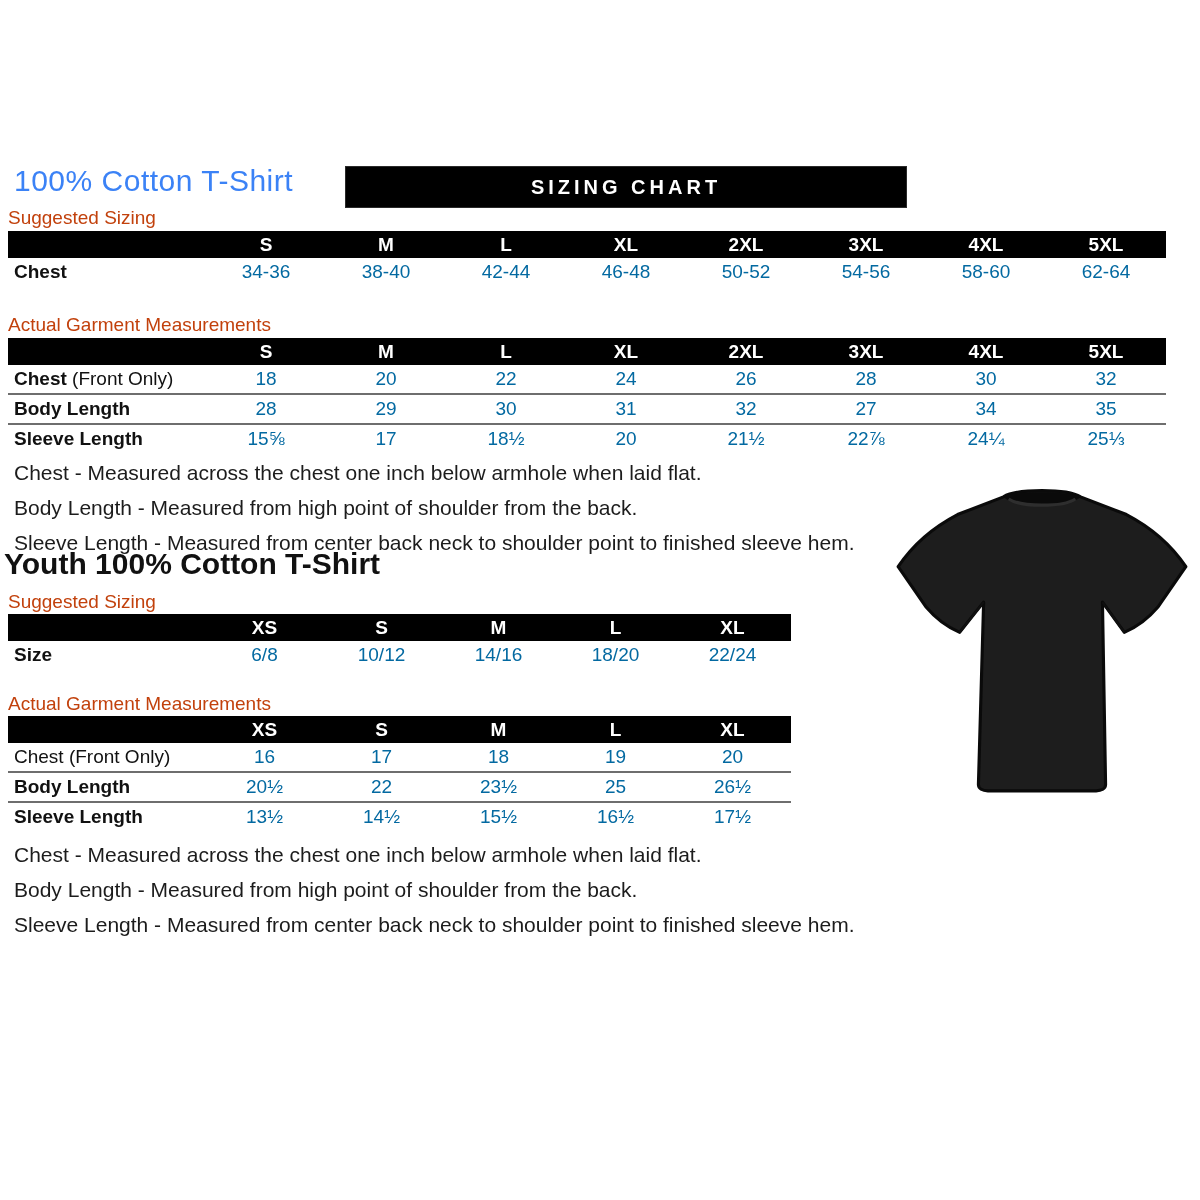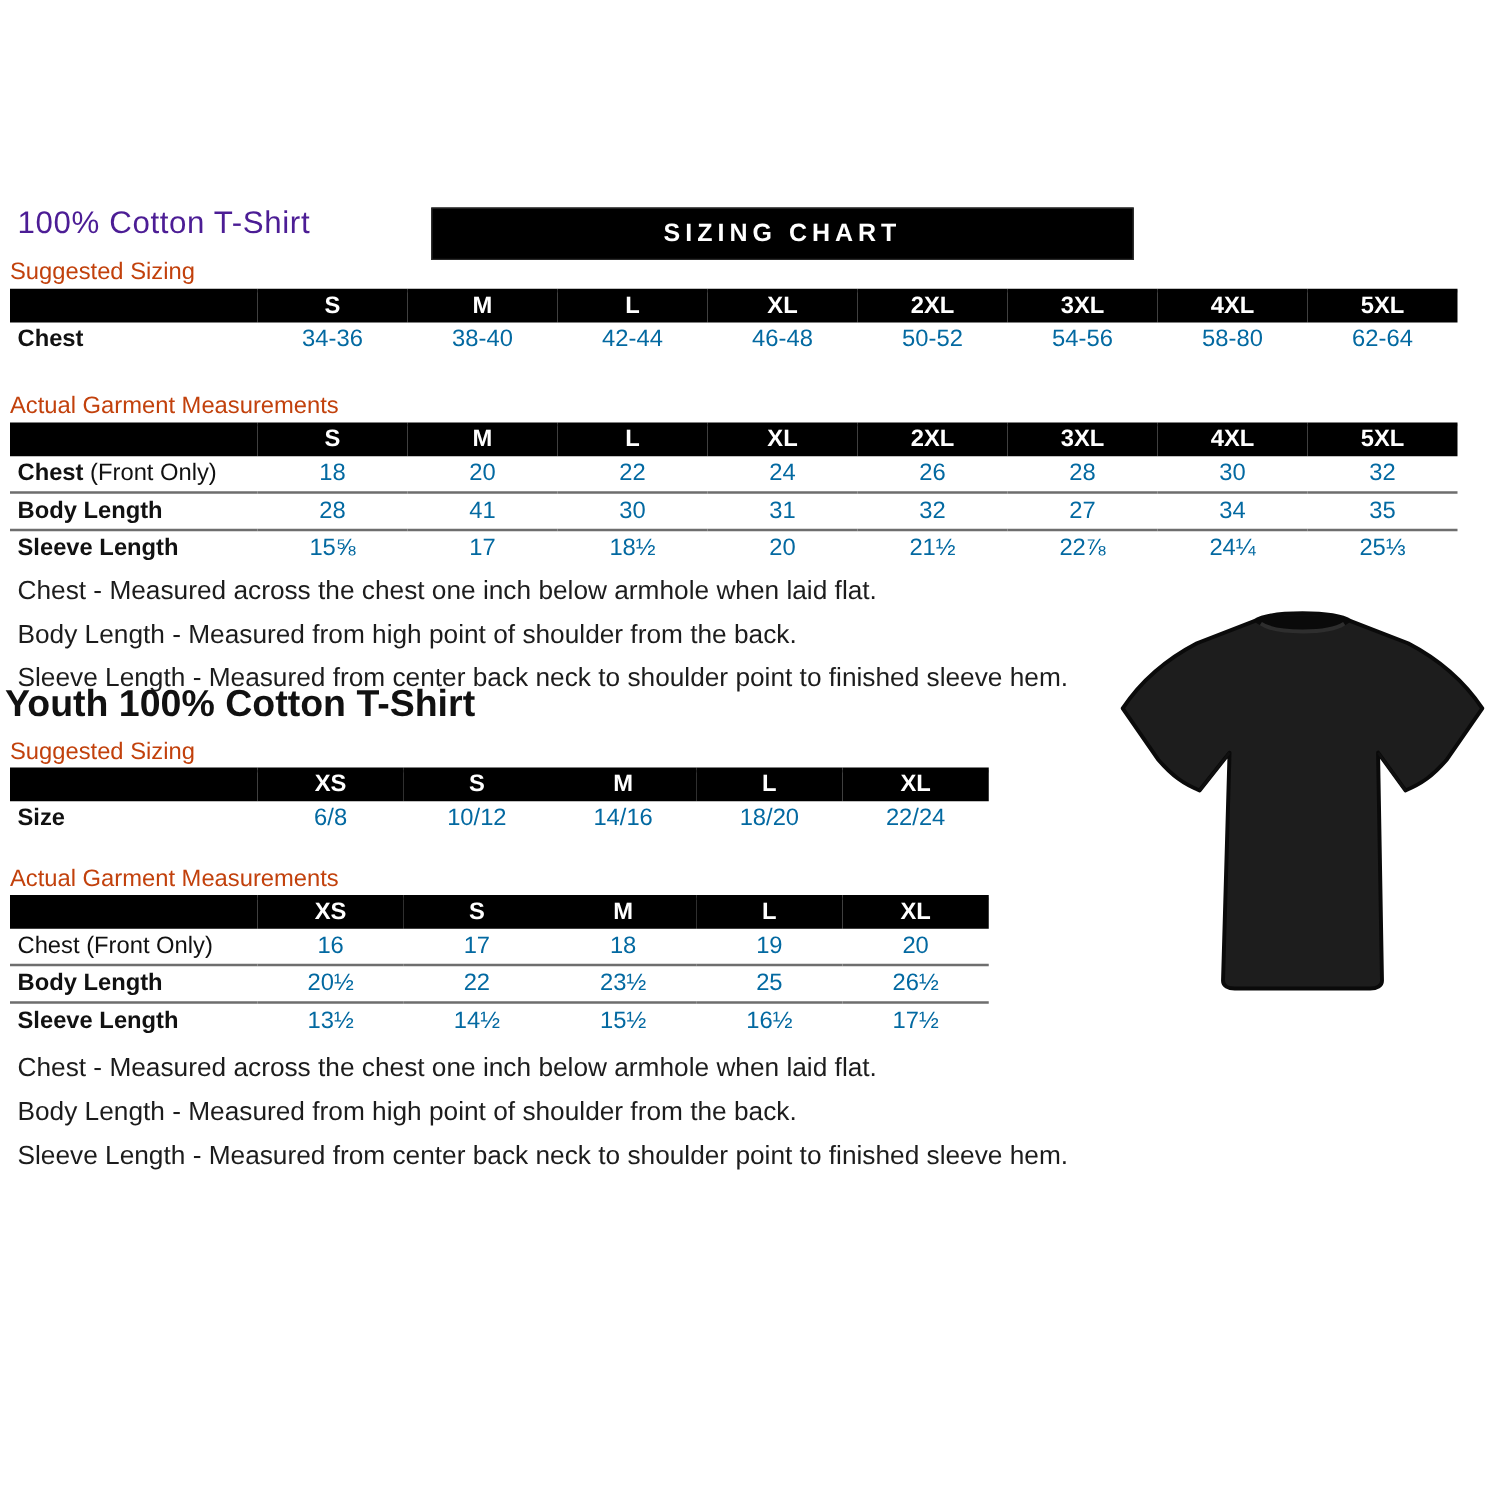--- a/index.html
+++ b/index.html
@@ -4,21 +4,21 @@
 <style>
   html,body{margin:0;padding:0;}
   body{
     width:1200px;height:1200px;position:relative;background:#ffffff;
     font-family:"Liberation Sans","DejaVu Sans",sans-serif;color:#1a1a1a;
     overflow:hidden;
   }
   .abs{position:absolute;}
 
   
-  .main-title{left:14px;top:164px;font-size:25px;font-weight:500;letter-spacing:0.5px;color:#4c1d95;}
+  .main-title{left:14px;top:164px;font-size:30px;font-weight:500;letter-spacing:0.5px;color:#3b82f6;}
   .banner{left:345px;top:166px;width:560px;height:40px;background:#000;border:1px solid #2a2a2a;
           display:flex;align-items:center;justify-content:center;}
   .banner span{color:#fff;font-weight:bold;font-size:20px;letter-spacing:4px;}
   .youth-title{left:4px;top:547px;font-size:30px;font-weight:bold;color:#111;}
 
   
   .section-label{font-size:19px;color:#c2410c;border-bottom:2px solid #b5b5b5;padding-bottom:3px;}
   .lbl-adult-suggested{left:8px;top:207px;width:1158px;}
   .lbl-adult-actual{left:8px;top:314px;width:1158px;}
   .lbl-youth-suggested{left:8px;top:591px;width:783px;}
@@ -76,21 +76,21 @@
   </thead>
   <tbody>
     <tr>
       <td class="row-label"><span class="b">Chest</span></td>
       <td>34-36</td>
       <td>38-40</td>
       <td>42-44</td>
       <td>46-48</td>
       <td>50-52</td>
       <td>54-56</td>
-      <td>58-80</td>
+      <td>58-60</td>
       <td>62-64</td>
     </tr>
   </tbody>
 </table>
 
 <div class="abs section-label lbl-adult-actual">Actual Garment Measurements</div>
 <table class="abs adult-tbl2">
   <colgroup>
       <col style="width:198px">
       <col span="8">
@@ -116,21 +116,21 @@
       <td>22</td>
       <td>24</td>
       <td>26</td>
       <td>28</td>
       <td>30</td>
       <td>32</td>
     </tr>
     <tr class="sep">
       <td class="row-label"><span class="b">Body Length</span></td>
       <td>28</td>
-      <td>41</td>
+      <td>29</td>
       <td>30</td>
       <td>31</td>
       <td>32</td>
       <td>27</td>
       <td>34</td>
       <td>35</td>
     </tr>
     <tr class="sep">
       <td class="row-label"><span class="b">Sleeve Length</span></td>
       <td>15⅝</td>

